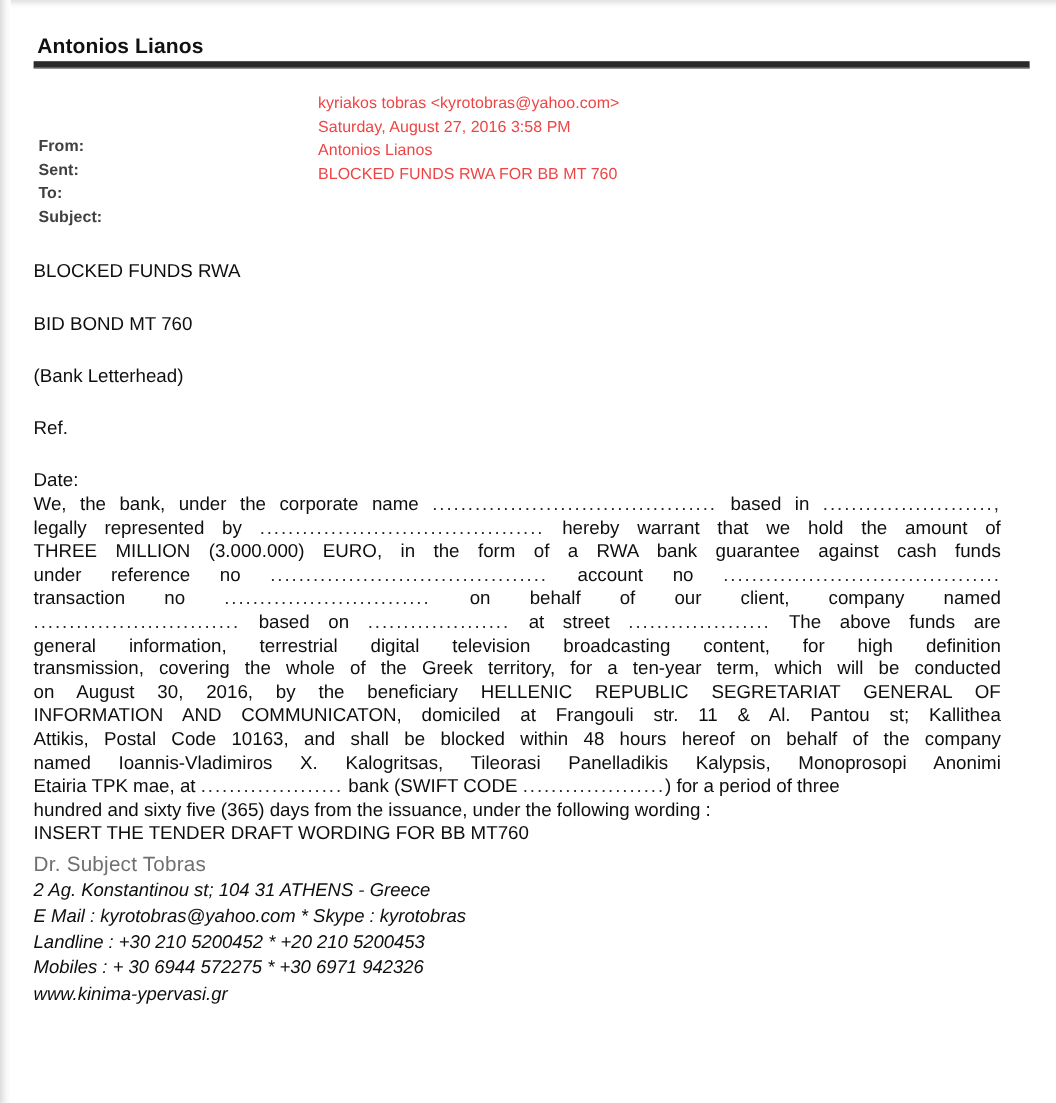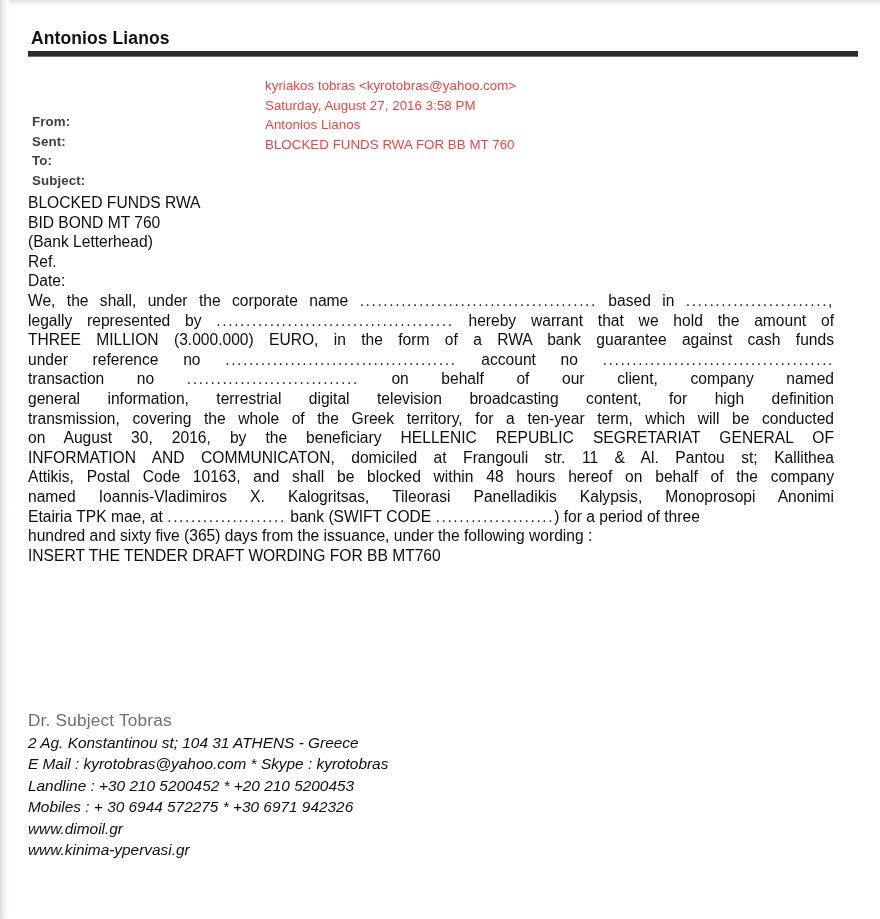--- a/index.html
+++ b/index.html
@@ -93,20 +93,21 @@
     position: absolute;
     left: 28px;
     top: 193px;
     width: 806px;
     font-size: 15.6px;
     line-height: 19.6px;
     color: #0e0e0e;
   }
   .plain-line {
     white-space: nowrap;
+    margin-top: 24px;
   }
   .para {
     text-align: justify;
     text-justify: inter-word;
     margin: 0;
   }
   .para > span.forceline {
     display: block;
     text-align: justify;
     text-align-last: justify;
@@ -178,25 +179,26 @@
 
   <div class="body-block">
     <div id="heading-container">
         <div class="plain-line">BLOCKED FUNDS RWA</div>
         <div class="plain-line">BID BOND MT 760</div>
         <div class="plain-line">(Bank Letterhead)</div>
         <div class="plain-line">Ref.</div>
         <div class="plain-line">Date:</div>
       </div>
     <div class="para" id="para-container">
-        <span class="forceline"><span>We, the shall, under the corporate name </span><span class="dots">........................................</span><span> based in </span><span class="dots">........................,</span></span>
+        <span class="forceline"><span>We, the bank, under the corporate name </span><span class="dots">........................................</span><span> based in </span><span class="dots">........................,</span></span>
         <span class="forceline"><span>legally represented by </span><span class="dots">........................................</span><span> hereby warrant that we hold the amount of</span></span>
         <span class="forceline"><span>THREE MILLION (3.000.000) EURO, in the form of a RWA bank guarantee against cash funds</span></span>
         <span class="forceline"><span>under reference no </span><span class="dots">.......................................</span><span> account no </span><span class="dots">.......................................</span></span>
         <span class="forceline"><span>transaction no </span><span class="dots">.............................</span><span> on behalf of our client, company named</span></span>
+        <span class="forceline"><span class="dots">.............................</span><span> based on </span><span class="dots">....................</span><span> at street </span><span class="dots">....................</span><span> The above funds are</span></span>
         <span class="forceline"><span>general information, terrestrial digital television broadcasting content, for high definition</span></span>
         <span class="forceline"><span>transmission, covering the whole of the Greek territory, for a ten-year term, which will be conducted</span></span>
         <span class="forceline"><span>on August 30, 2016, by the beneficiary HELLENIC REPUBLIC SEGRETARIAT GENERAL OF</span></span>
         <span class="forceline"><span>INFORMATION AND COMMUNICATON, domiciled at Frangouli str. 11 &amp; Al. Pantou st; Kallithea</span></span>
         <span class="forceline"><span>Attikis, Postal Code 10163, and shall be blocked within 48 hours hereof on behalf of the company</span></span>
         <span class="forceline"><span>named Ioannis-Vladimiros X. Kalogritsas, Tileorasi Panelladikis Kalypsis, Monoprosopi Anonimi</span></span>
         <span class="lastline"><span>Etairia TPK mae, at </span><span class="dots">....................</span><span> bank (SWIFT CODE </span><span class="dots">....................</span><span>) for a period of three</span></span>
       </div>
     <div id="tail-container">
         <div class="tail-line">hundred and sixty five (365) days from the issuance, under the following wording :</div>
@@ -204,18 +206,17 @@
       </div>
   </div>
 
   <div class="signature">
     <div class="sig-name">Dr. Subject Tobras</div>
     <div id="sig-container">
         <div class="sig-line">2 Ag. Konstantinou st; 104 31 ATHENS - Greece</div>
         <div class="sig-line">E Mail : kyrotobras@yahoo.com * Skype : kyrotobras</div>
         <div class="sig-line">Landline : +30 210 5200452 * +20 210 5200453</div>
         <div class="sig-line">Mobiles : + 30 6944 572275 * +30 6971 942326</div>
-        <div class="sig-line">www.dimoil.gr</div>
         <div class="sig-line">www.kinima-ypervasi.gr</div>
       </div>
   </div>
 
 </div>
 
 </body></html>

